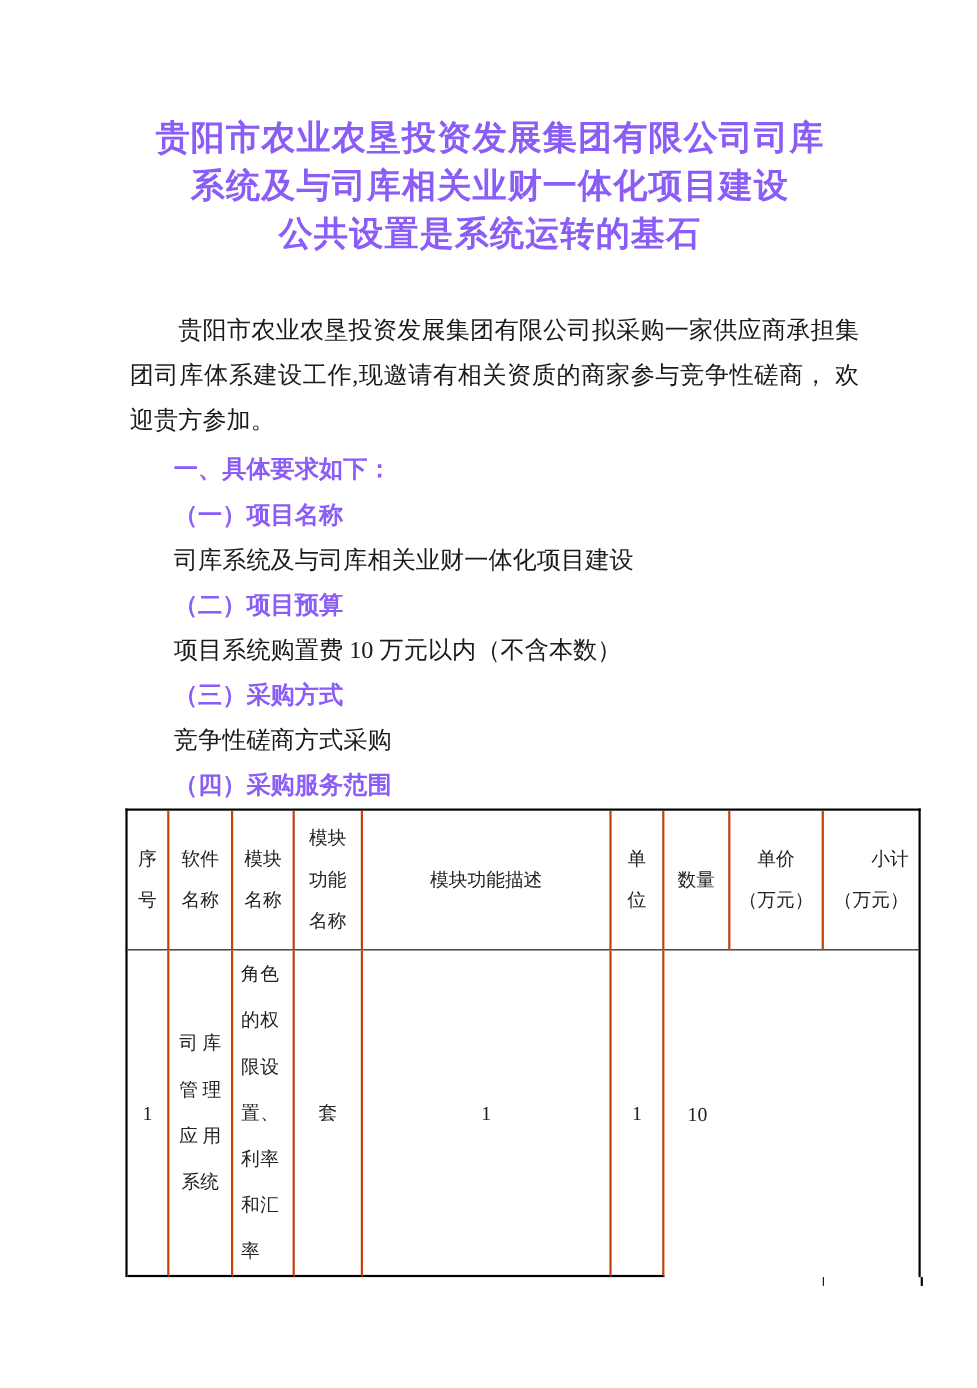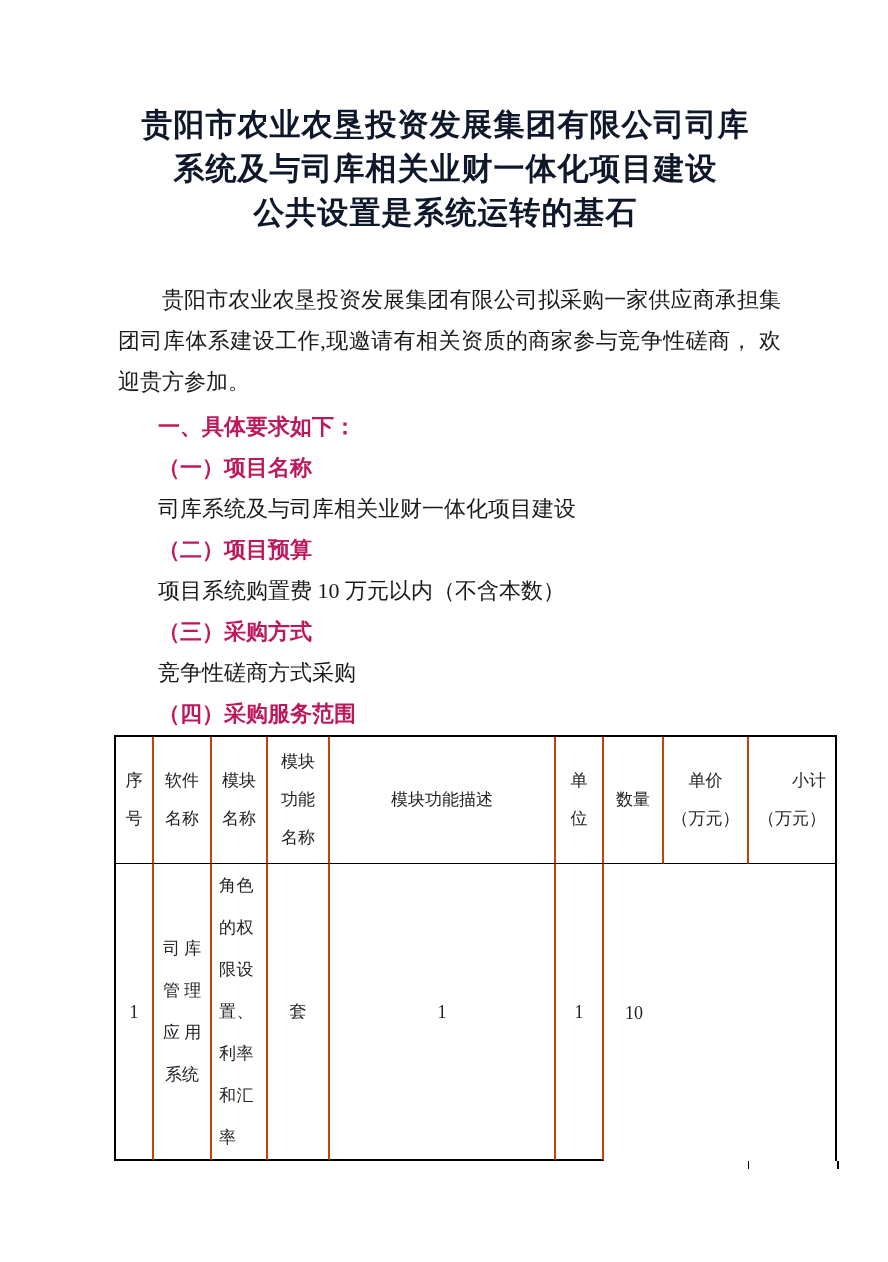--- a/index.html
+++ b/index.html
@@ -14,40 +14,40 @@
     font-family: "Liberation Serif", "DejaVu Serif", serif;
     color: #1a1a1a;
   }
   .title {
     width: 663px;
     margin: 0 0 44px 0;
     text-align: center;
     font-weight: bold;
     font-size: 31px;
     line-height: 44px;
-    color: #0f172a;
+    color: #8b5cf6;
     letter-spacing: 1px;
   }
   .intro {
     width: 663px;
     margin: 4px;
     font-size: 22px;
     line-height: 41px;
     text-align: justify;
     text-indent: 2em;
   }
   .bodyline {
     width: 663px;
     box-sizing: border-box;
     padding-left: 44px;
     font-size: 22px;
     line-height: 41px;
     white-space: nowrap;
   }
-  .heading { font-weight: bold; color: #be185d; }
+  .heading { font-weight: bold; color: #8b5cf6; }
 
   
   .tbl {
     position: relative;
     margin-top: 1px;
     width: 723px;
     display: grid;
     grid-template-columns: 38px 58px 56px 62px 226px 48px 60px 85px 86px;
     grid-template-rows: 127px 297px;
     border: 2px solid #000000;

